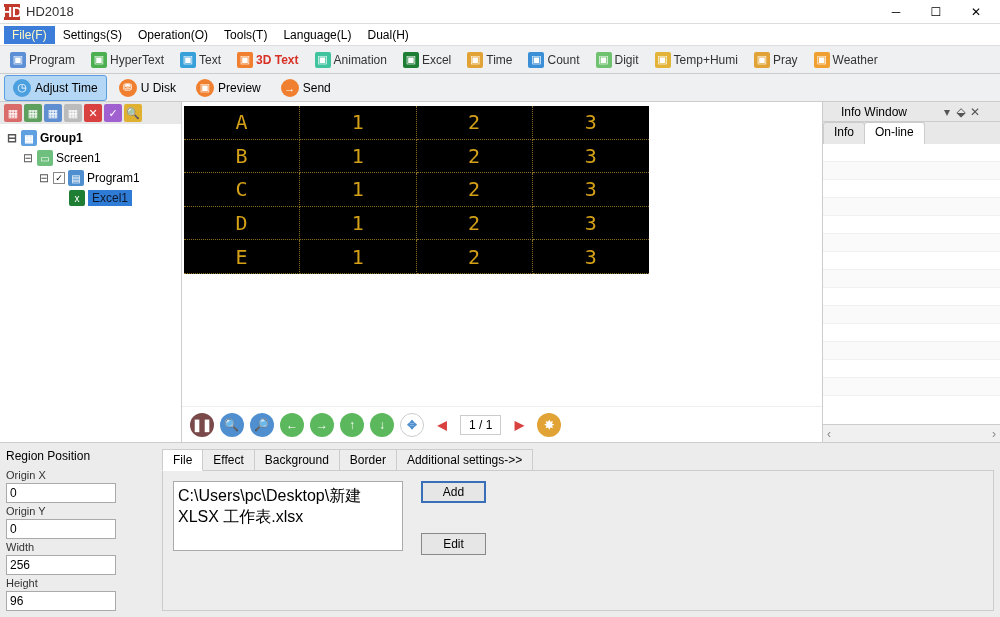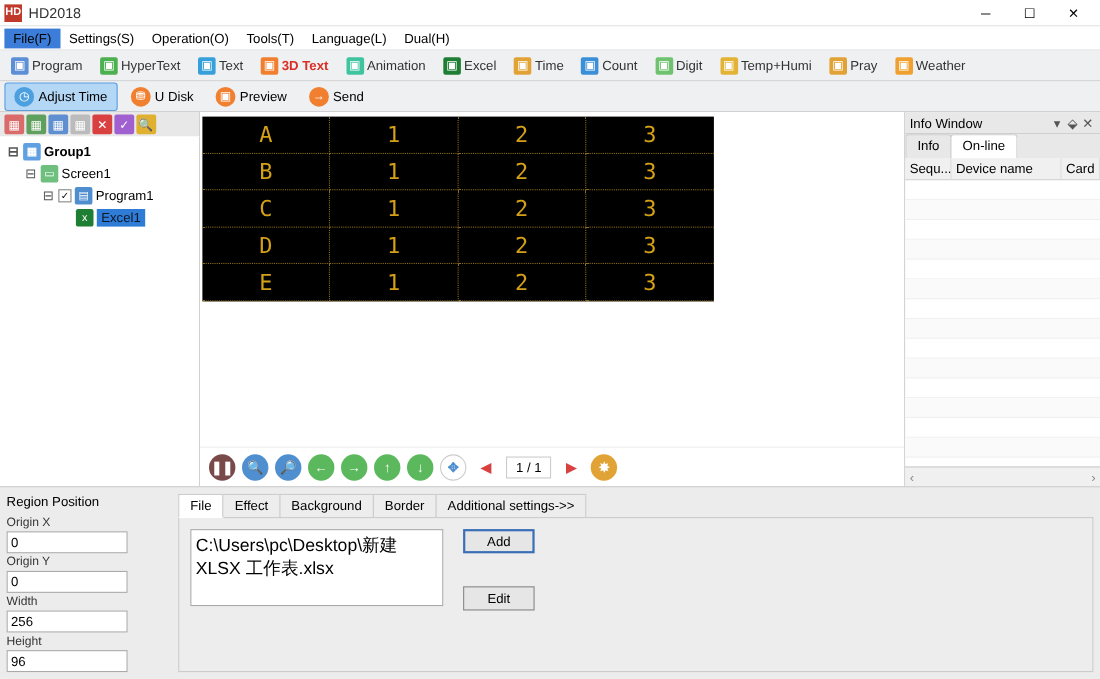--- a/index.html
+++ b/index.html
@@ -1,28 +1,28 @@
 <!DOCTYPE html>
 <html><head>
 <meta charset="utf-8">
 <style>
 * { box-sizing: border-box; margin: 0; padding: 0; font-family: "Segoe UI", Tahoma, sans-serif; font-size: 12px; }
 body { background: #f0f0f0; width: 1000px; height: 617px; overflow: hidden; display: flex; flex-direction: column; }
 
 
 .titlebar { height: 24px; background: #fff; display: flex; align-items: center; padding: 0 4px; border-bottom: 1px solid #ddd; }
-.titlebar .appicon { width: 16px; height: 16px; background: #c0392b; display: inline-flex; align-items: center; justify-content: center; color: #fff; font-size: 10px; font-weight: bold; margin-right: 6px; }
+.titlebar .appicon { width: 16px; height: 16px; background: #c0392b; display: inline-flex; align-items: center; justify-content: center; color: #fff; font-size: 14px; font-weight: bold; margin-right: 6px; }
 .titlebar .title { flex: 1; color: #333; font-size: 13px; }
 .titlebar .winbtns { display: flex; }
 .titlebar .winbtn { width: 40px; height: 24px; display: flex; align-items: center; justify-content: center; cursor: pointer; }
 
 
 .menubar { height: 22px; background: #fff; display: flex; align-items: center; padding: 0 4px; border-bottom: 1px solid #ddd; }
 .menubar .mitem { padding: 2px 8px; cursor: pointer; }
-.menubar .mitem.active { background: #3b7dd8; color: #000000; }
+.menubar .mitem.active { background: #3b7dd8; color: #fef9c3; }
 
 
 .toolbar1 { height: 28px; background: #eef0f2; display: flex; align-items: center; padding: 0 4px; border-bottom: 1px solid #ccc; gap: 4px; }
 .tbbtn { display: flex; align-items: center; gap: 3px; padding: 2px 6px; cursor: pointer; border-radius: 2px; }
 .tbicon { width: 16px; height: 16px; display: inline-flex; align-items: center; justify-content: center; font-size: 11px; color: #fff; border-radius: 2px; }
 .tbbtn .lbl { color: #333; font-size: 12px; }
 .tbbtn.red .lbl { color: #d93025; font-weight: bold; }
 
 
 .toolbar2 { height: 28px; background: #eef0f2; display: flex; align-items: center; padding: 0 4px; border-bottom: 1px solid #ccc; gap: 4px; }
@@ -58,21 +58,21 @@
 .ledcell { border-right: 1px dotted #8a6d1f; border-bottom: 1px dotted #8a6d1f; display: flex; align-items: center; justify-content: center; font-family: monospace; font-size: 20px; color: #d4a017; }
 .ledcell:nth-child(4n) { border-right: none; }
 
 
 .navbar { height: 36px; background: #fff; display: flex; align-items: center; padding: 0 8px; gap: 6px; border-top: 1px solid #eee; }
 .navbtn { width: 24px; height: 24px; border-radius: 50%; display: flex; align-items: center; justify-content: center; color: #fff; cursor: pointer; font-size: 12px; font-weight: bold; }
 .navpage { padding: 2px 8px; background: #fff; border: 1px solid #ccc; font-size: 12px; }
 
 
 .right { width: 178px; background: #f5f5f5; border-left: 1px solid #ccc; display: flex; flex-direction: column; }
-.infotitle { height: 20px; background: #e8e8e8; border-bottom: 1px solid #ccc; display: flex; align-items: center; padding: 0 4px; font-size: 12px; }
+.infotitle { height: 20px; background: #e8e8e8; border-bottom: 1px solid #ccc; display: flex; align-items: center; padding: 0 18px; font-size: 12px; }
 .infotitle .sp { flex: 1; }
 .infotitle .ctl { width: 14px; text-align: center; cursor: pointer; color: #555; }
 .tabs { display: flex; height: 22px; background: #e8e8e8; }
 .tab { padding: 2px 10px; border: 1px solid #ccc; border-bottom: none; background: #fff; cursor: pointer; font-size: 12px; margin-right: -1px; border-radius: 3px 3px 0 0; }
 .tab.inactive { background: #e8e8e8; }
 .gridhead { display: flex; height: 20px; background: #f0f0f0; border-bottom: 1px solid #ccc; font-size: 11px; }
 .gridhead .col { padding: 2px 4px; border-right: 1px solid #ddd; overflow: hidden; white-space: nowrap; }
 .gridbody { flex: 1; background: #fff; display: flex; flex-direction: column; overflow-x: auto; }
 .gridbody .row { height: 18px; border-bottom: 1px solid #f0f0f0; }
 .gridbody .row:nth-child(even) { background: #fafafa; }
@@ -269,25 +269,20 @@
       <span>Info Window</span>
       <span class="sp"></span>
       <span class="ctl">▾</span>
       <span class="ctl">⬙</span>
       <span class="ctl">✕</span>
     </div>
     <div class="tabs">
       <div class="tab inactive">Info</div>
       <div class="tab">On-line</div>
     </div>
-    <div class="gridhead">
-      <div class="col" style="width:42px">Sequ...</div>
-      <div class="col" style="width:100px">Device name</div>
-      <div class="col" style="flex:1">Card</div>
-    </div>
     <div class="gridbody">
       <div class="row"></div>
       <div class="row"></div>
       <div class="row"></div>
       <div class="row"></div>
       <div class="row"></div>
       <div class="row"></div>
       <div class="row"></div>
       <div class="row"></div>
       <div class="row"></div>

